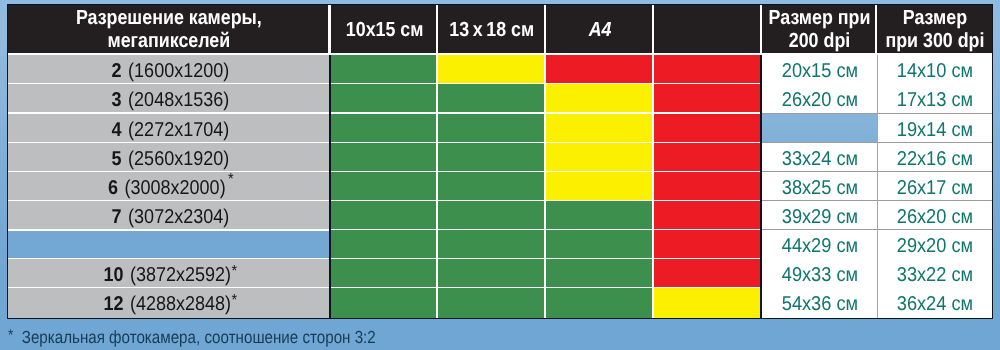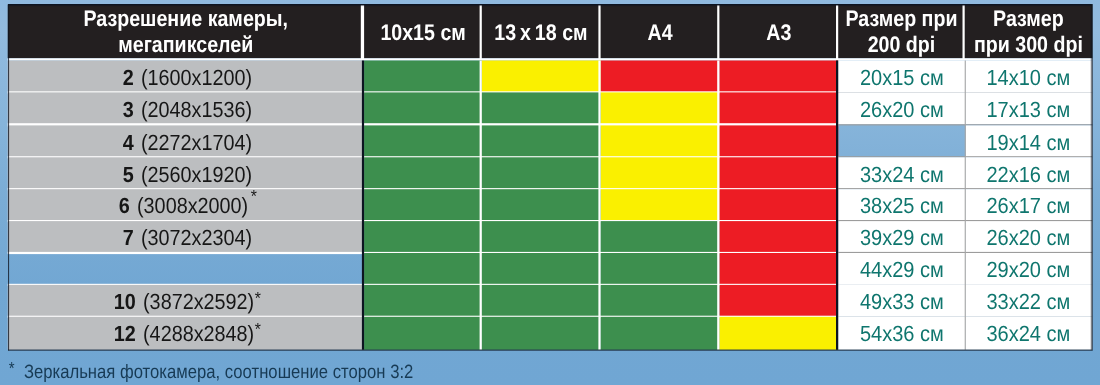--- a/index.html
+++ b/index.html
@@ -56,27 +56,24 @@
           <span class="hcell-txt">Разрешение камеры,<br>мегапикселей</span>
         </div>
         <div class="hcell" style="left: 323.6px; width: 107.4px;">
           <span class="hcell-txt">10x15 см</span>
         </div>
         <div class="hsep" style="left: 321.4px;"></div>
         <div class="hcell" style="left: 431px; width: 108px;">
           <span class="hcell-txt">13 x 18 см</span>
         </div>
         <div class="hsep" style="left: 428.8px;"></div>
-        <div class="hcell" style="left: 539px; width: 108px;">
+        <div class="hcell" style="left: 539px; width: 108px; font-style: italic;">
           <span class="hcell-txt">A4</span>
         </div>
         <div class="hsep" style="left: 536.8px;"></div>
-        <div class="hcell" style="left: 647px; width: 108px;">
-          <span class="hcell-txt">A3</span>
-        </div>
         <div class="hsep" style="left: 644.8px;"></div>
         <div class="hcell" style="left: 755px; width: 115.5px;">
           <span class="hcell-txt">Размер при<br>200 dpi</span>
         </div>
         <div class="hsep" style="left: 752.8px;"></div>
         <div class="hcell" style="left: 870.5px; width: 115.5px;">
           <span class="hcell-txt">Размер<br>при 300 dpi</span>
         </div>
         <div class="hsep" style="left: 868.3px;"></div>
       </div>

